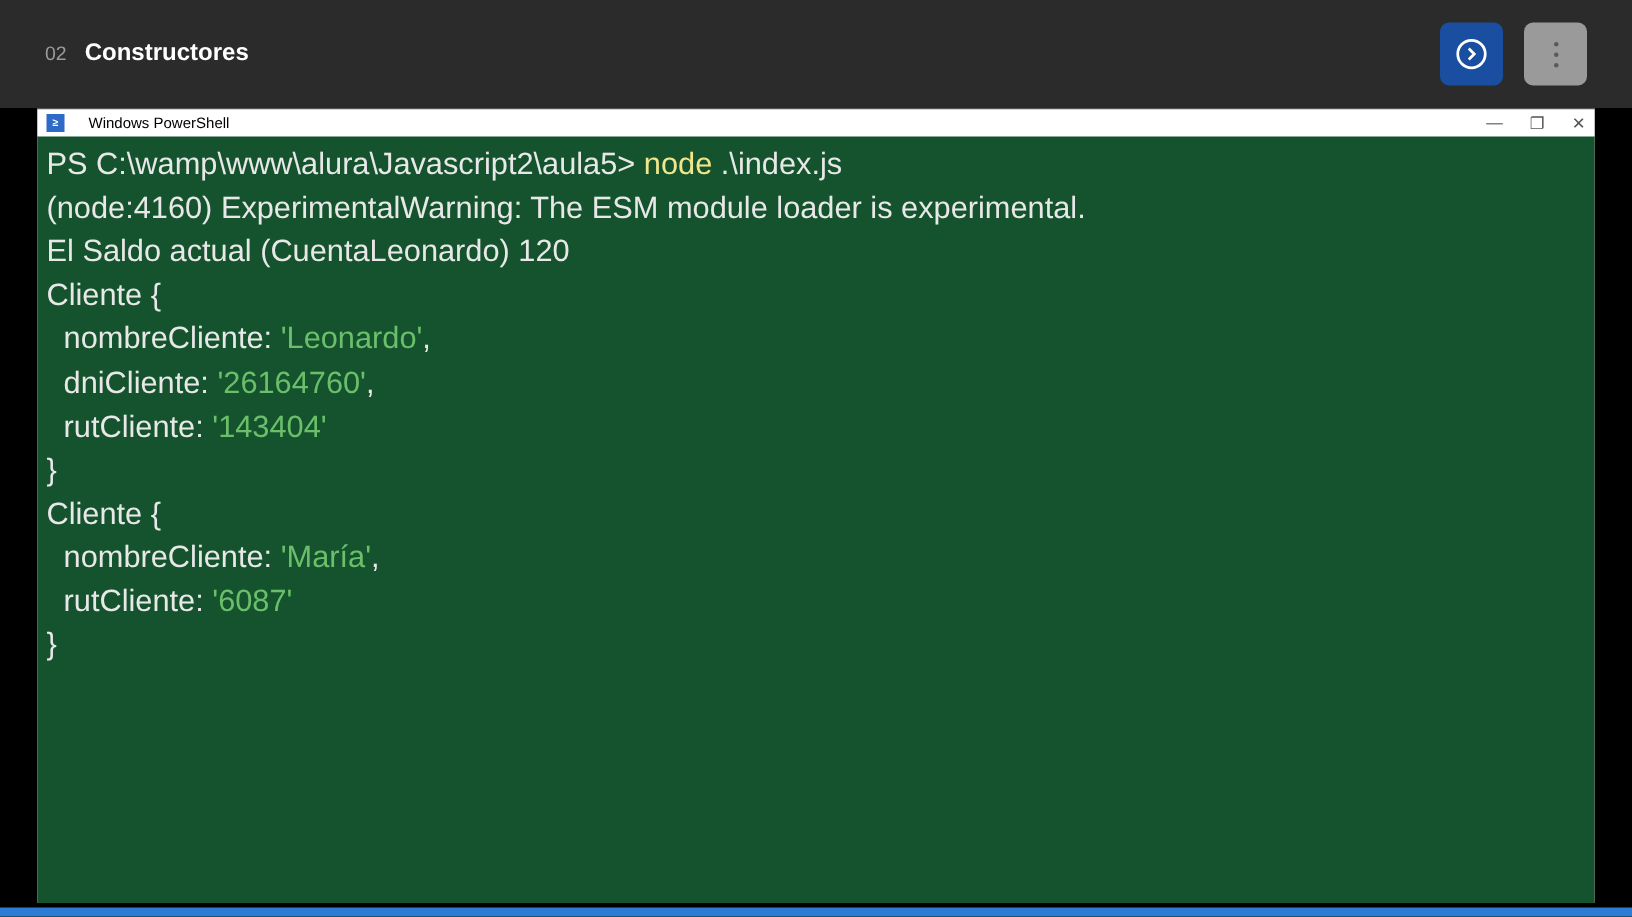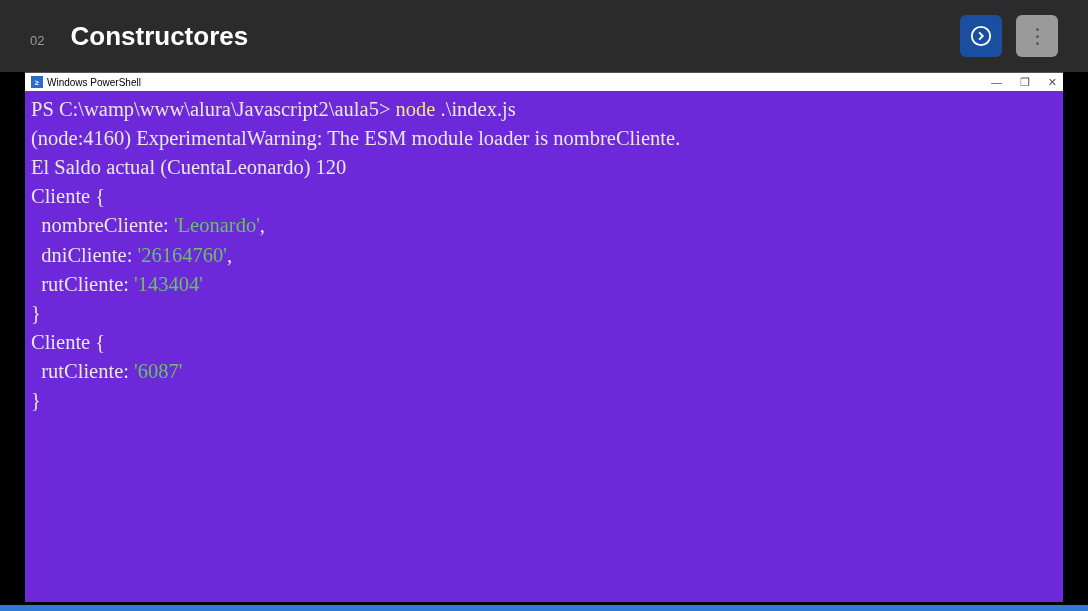--- a/index.html
+++ b/index.html
@@ -14,30 +14,30 @@
       height: 72px;
       background: #2b2b2b;
       display: flex;
       align-items: center;
       justify-content: space-between;
       padding: 0 30px;
     }
     .title-group {
       display: flex;
       align-items: baseline;
-      gap: 26px;
+      gap: 12px;
     }
     .lesson-number {
       color: #9a9a9a;
       font-size: 13px;
       font-weight: 500;
     }
     .lesson-title {
       color: #fff;
-      font-size: 26px;
+      font-size: 16px;
       font-weight: 700;
     }
     .top-actions {
       display: flex;
       gap: 14px;
     }
     .btn-next {
       width: 42px;
       height: 42px;
       background: #1a4ea0;
@@ -83,21 +83,21 @@
       background: #fff;
       display: flex;
       align-items: center;
       justify-content: space-between;
       padding: 0 6px;
       font-size: 10px;
     }
     .titlebar-left {
       display: flex;
       align-items: flex-end;
-      gap: 4px;
+      gap: 16px;
     }
     .ps-icon {
       width: 12px;
       height: 12px;
       background: #2e6bc7;
       display: inline-flex;
       align-items: center;
       justify-content: center;
       font-size: 7px;
       color: #fff;
@@ -111,23 +111,23 @@
       display: flex;
       gap: 18px;
       font-size: 11px;
       color: #555;
     }
     .window-controls span {
       cursor: pointer;
     }
     .terminal-body {
       flex: 1;
-      background: #6d28d9;
+      background: #14532d;
       padding: 4px 6px;
-      font-family: Liberation Serif, serif;
+      font-family: Liberation Sans, sans-serif;
       font-size: 20.5px;
       line-height: 1.42;
       color: #e0e0e0;
       overflow: hidden;
     }
     .t-white { color: #e8e8e8; }
     .t-yellow { color: #f0e68c; }
     .t-green { color: #6bbf6b; }
     .footer-bar {
       height: 6px;
@@ -171,26 +171,27 @@
       <span class="window-title-text">Windows PowerShell</span>
     </div>
     <div class="window-controls">
       <span>—</span>
       <span>❐</span>
       <span>✕</span>
     </div>
   </div>
   <div class="terminal-body">
     <div class="term-line"><span class="t-white">PS </span><span class="t-white">C:\wamp\www\alura\Javascript2\aula5&gt; </span><span class="t-yellow">node </span><span class="t-white">.\index.js</span></div>
-    <div class="term-line t-white">(node:4160) ExperimentalWarning: The ESM module loader is nombreCliente.</div>
+    <div class="term-line t-white">(node:4160) ExperimentalWarning: The ESM module loader is experimental.</div>
     <div class="term-line t-white">El Saldo actual (CuentaLeonardo) 120</div>
     <div class="term-line t-white">Cliente {</div>
     <div class="term-line"><span class="t-white">  nombreCliente: </span><span class="t-green">'Leonardo'</span><span class="t-white">,</span></div>
     <div class="term-line"><span class="t-white">  dniCliente: </span><span class="t-green">'26164760'</span><span class="t-white">,</span></div>
     <div class="term-line"><span class="t-white">  rutCliente: </span><span class="t-green">'143404'</span></div>
     <div class="term-line t-white">}</div>
     <div class="term-line t-white">Cliente {</div>
+    <div class="term-line"><span class="t-white">  nombreCliente: </span><span class="t-green">'María'</span><span class="t-white">,</span></div>
     <div class="term-line"><span class="t-white">  rutCliente: </span><span class="t-green">'6087'</span></div>
     <div class="term-line t-white">}</div>
   </div>
 </div>
 
 <div class="footer-bar"></div>
 
 </body></html>

